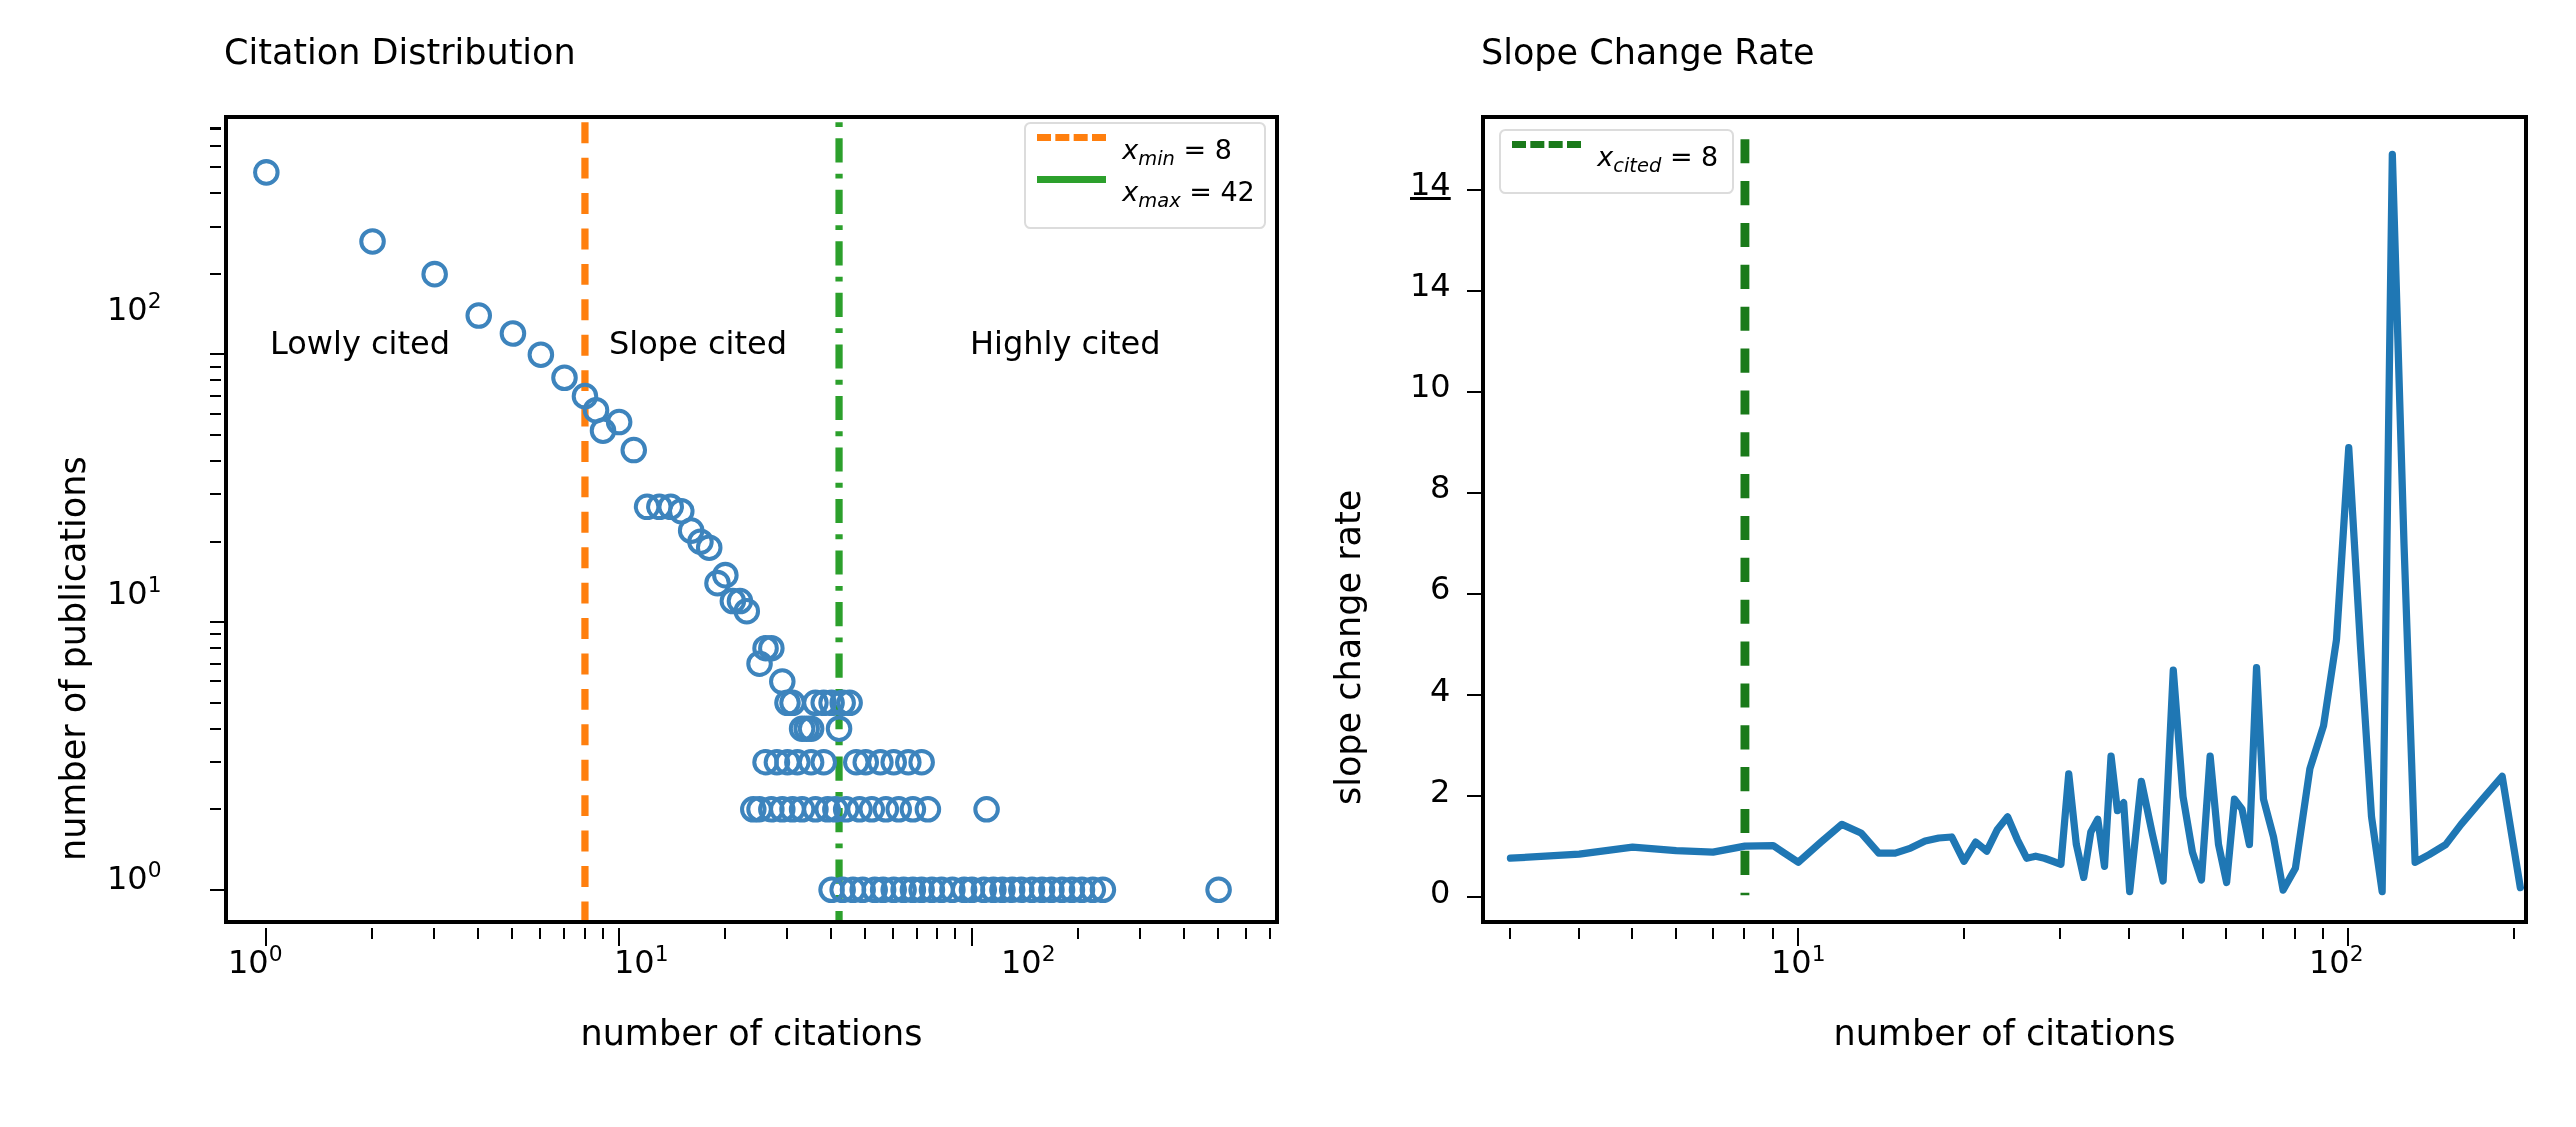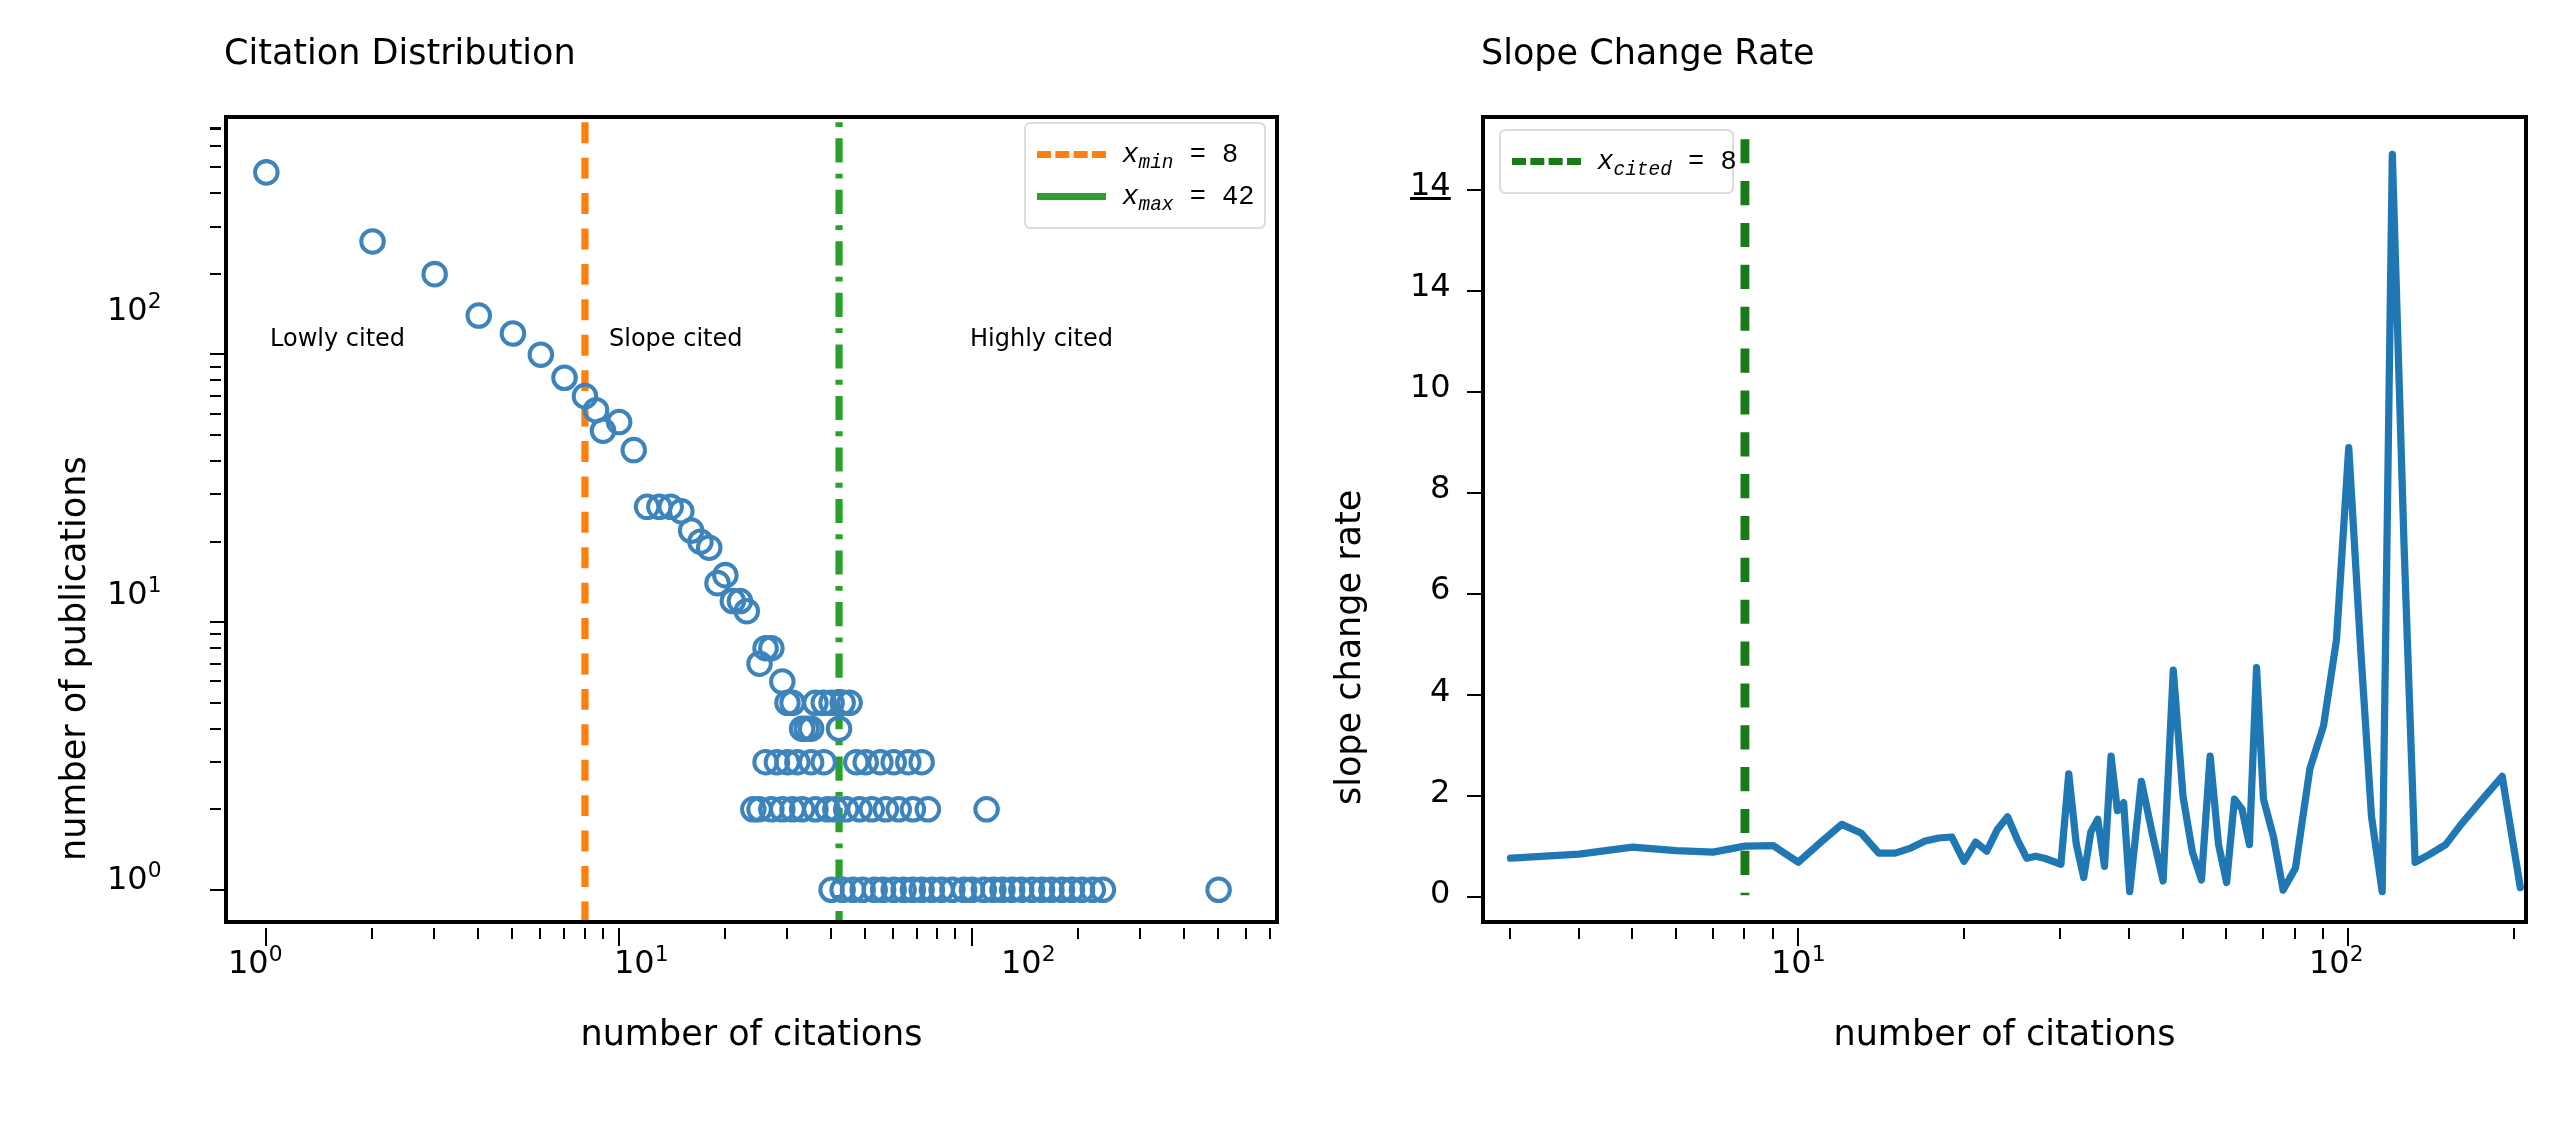--- a/index.html
+++ b/index.html
@@ -51,34 +51,34 @@
   .tick-label sup{font-size:0.68em;vertical-align:super;line-height:0;}
 
   .tick-mark{position:absolute;background:#000000;}
   .tick-x{width:2.4px;height:10.5px;}
   .tick-x.major{height:17.7px;}
   .tick-y{height:2.4px;width:10.5px;}
   .tick-y.major{width:17.7px;}
 
   .region-label{
     position:absolute;
-    font-size:24px;
+    font-size:32px;
     color:#000000;
     white-space:nowrap;
   }
 
   .legend-box{
     position:absolute;
     background:#ffffff;
     border:2.4px solid #dcdcdc;
     border-radius:6.4px;
     padding:9.7px 14.5px 9.7px 11.3px;
     box-sizing:border-box;
   }
-  .legend-row{display:flex;align-items:center;height:42px;font-family:Liberation Mono, monospace;}
+  .legend-row{display:flex;align-items:flex-start;height:42px;}
   .legend-swatch{width:69px;height:0;border-top-width:7.2px;margin-right:16px;flex:0 0 auto;}
   .legend-text{font-size:27px;color:#000000;white-space:nowrap;font-style:normal;}
   .legend-text i{font-style:italic;}
   .legend-text sub{font-size:0.72em;vertical-align:sub;line-height:0;font-style:italic;}
 
   svg.datalayer{position:absolute;left:0;top:0;overflow:visible;}
 </style>
 </head>
 <body>
 

